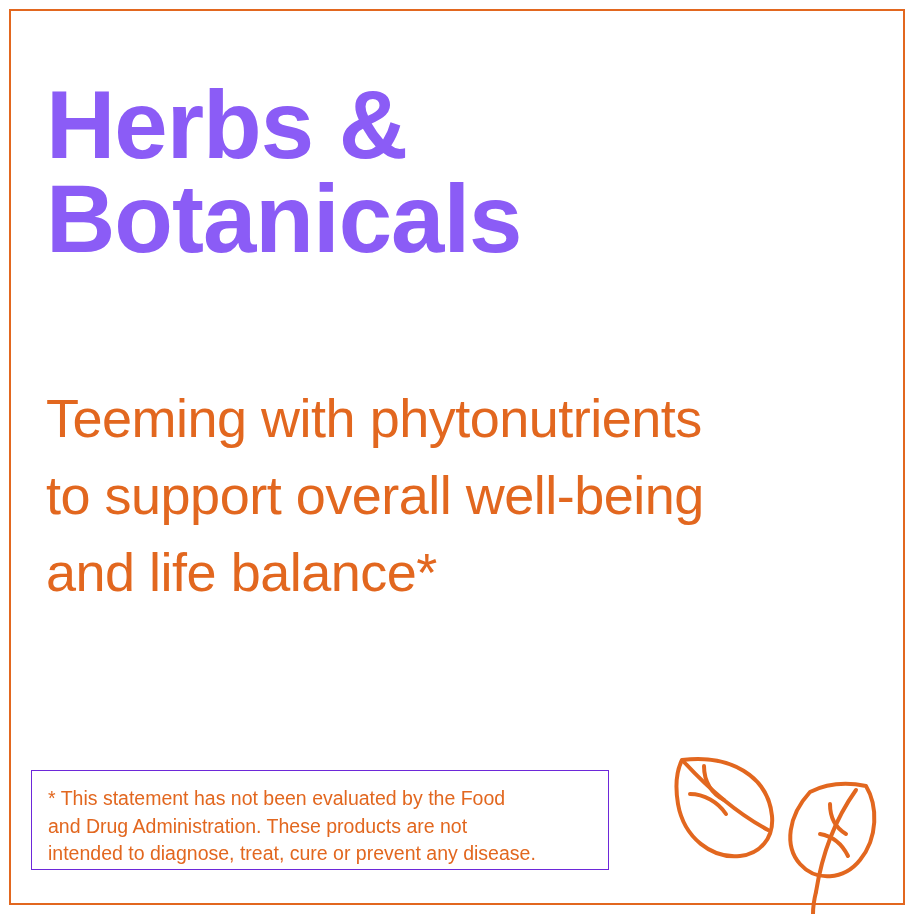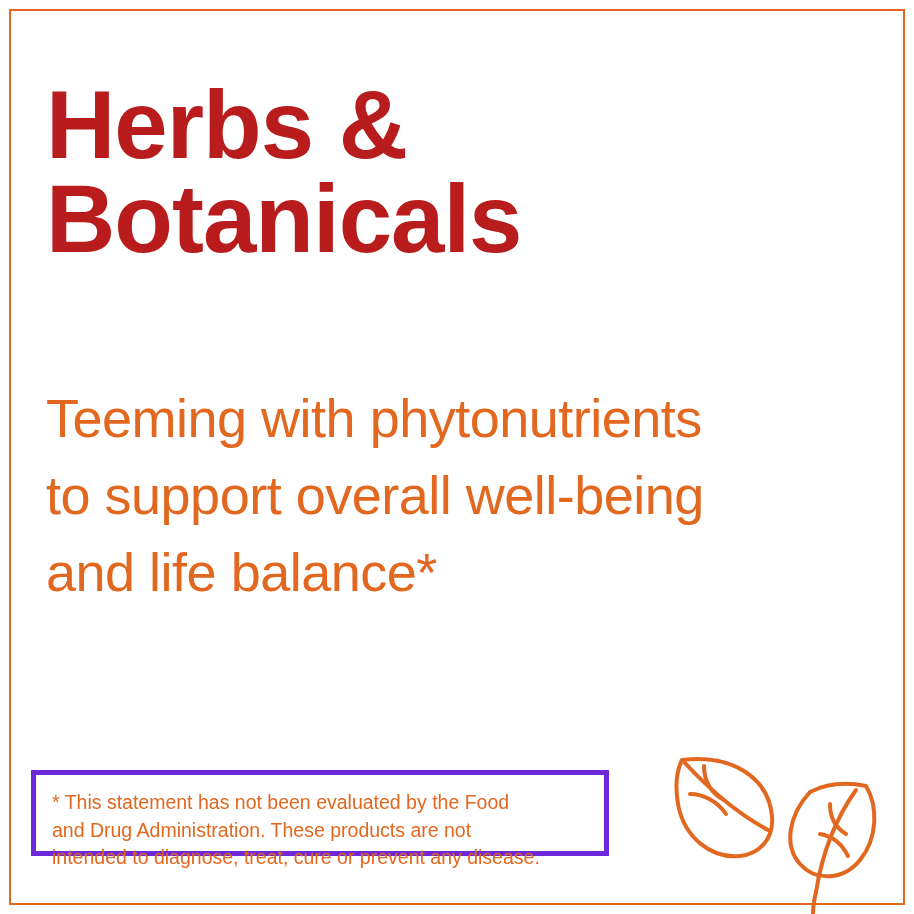--- a/index.html
+++ b/index.html
@@ -36,21 +36,21 @@
     left: 0;
     top: 0;
     width: 914px;
     height: 914px;
   }
   .title {
     position: absolute;
     left: 46px;
     top: 78px;
     width: 720px;
-    color: #b91c1c;
+    color: #8b5cf6;
     font-size: 96px;
     line-height: 0.98;
     font-weight: bold;
     letter-spacing: -1px;
     white-space: pre-line;
   }
   .subtitle {
     position: absolute;
     left: 46px;
     top: 380px;
@@ -60,22 +60,22 @@
     line-height: 1.43;
     font-weight: normal;
     letter-spacing: -0.5px;
     white-space: pre-line;
   }
   .disclaimer-box {
     position: absolute;
     left: 31px;
     top: 770px;
     width: 578px;
-    height: 86px;
-    border: 5px solid #6d28d9;
+    height: 100px;
+    border: 1px solid #6d28d9;
     box-sizing: border-box;
     padding: 14px 14px 0 16px;
   }
   .disclaimer-text {
     color: #E2671F;
     font-size: 19.5px;
     line-height: 1.42;
     white-space: pre-line;
     font-weight: normal;
   }

